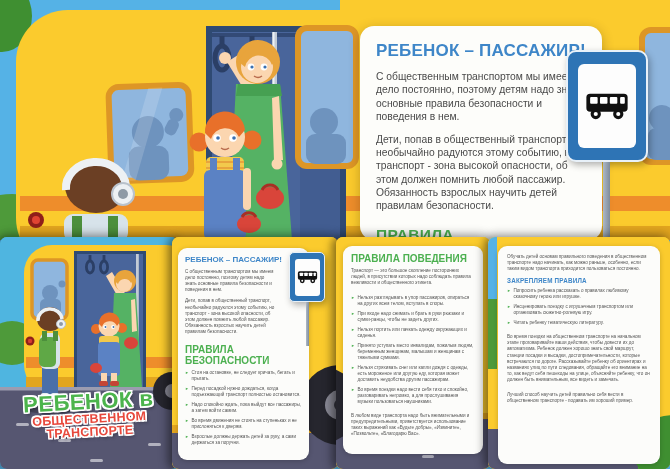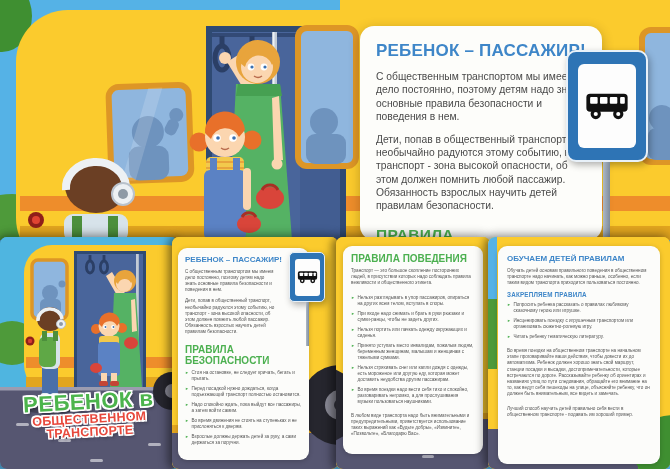--- a/index.html
+++ b/index.html
@@ -399,21 +399,20 @@
         <rect x="0" y="62" width="9" height="70" fill="#4E9A3A"></rect>
         <rect x="0" y="192" width="182" height="40" fill="#565671"></rect>
         <rect x="150" y="192" width="32" height="40" fill="#4E9A3A"></rect>
         <ellipse cx="186" cy="212" rx="42" ry="34" fill="#3F8F31"></ellipse>
         <g fill="#FFFFFF" opacity="0.5">
           <rect x="28" y="210" width="12" height="3" rx="1.5"></rect>
           <rect x="84" y="220" width="12" height="3" rx="1.5"></rect>
         </g>
       </svg>
       <div class="panel">
-        <div class="pt-blue">ОБУЧАЕМ ДЕТЕЙ ПРАВИЛАМ</div>
         <div class="sp">Обучать детей основам правильного поведения в общественном транспорте надо начинать, как можно раньше, особенно, если таким видом транспорта приходится пользоваться постоянно.</div>
         <div class="pt-sub">ЗАКРЕПЛЯЕМ ПРАВИЛА</div>
         <div class="rule">
             <span class="b">►</span>
             <span>Попросить ребенка рассказать о правилах любимому сказочному герою или игрушке.</span>
           </div>
         <div class="rule">
             <span class="b">►</span>
             <span>Инсценировать поездку с игрушечным транспортом или организовать сюжетно-ролевую игру.</span>
           </div>

